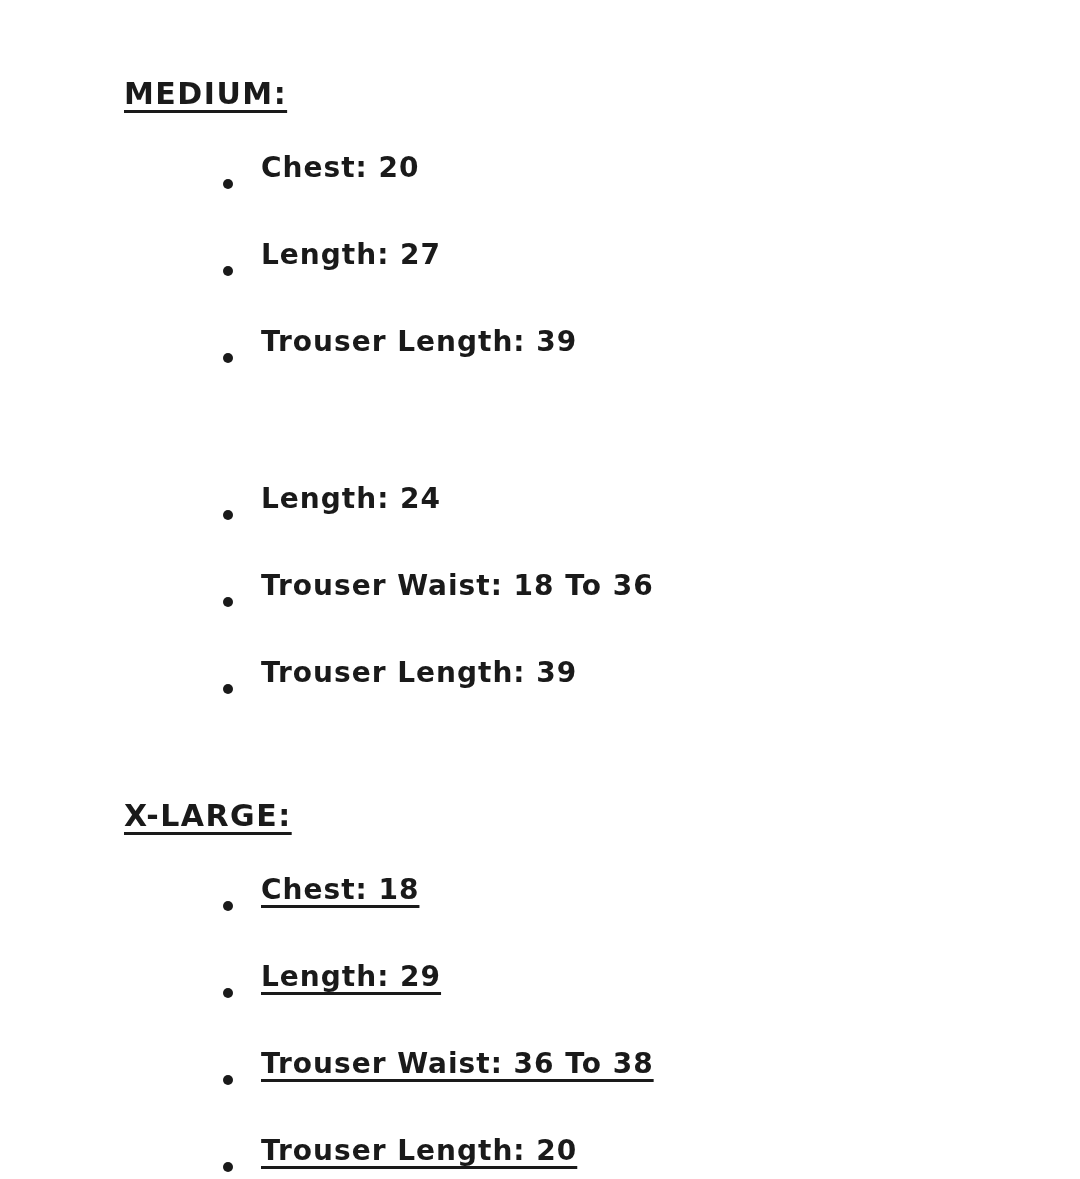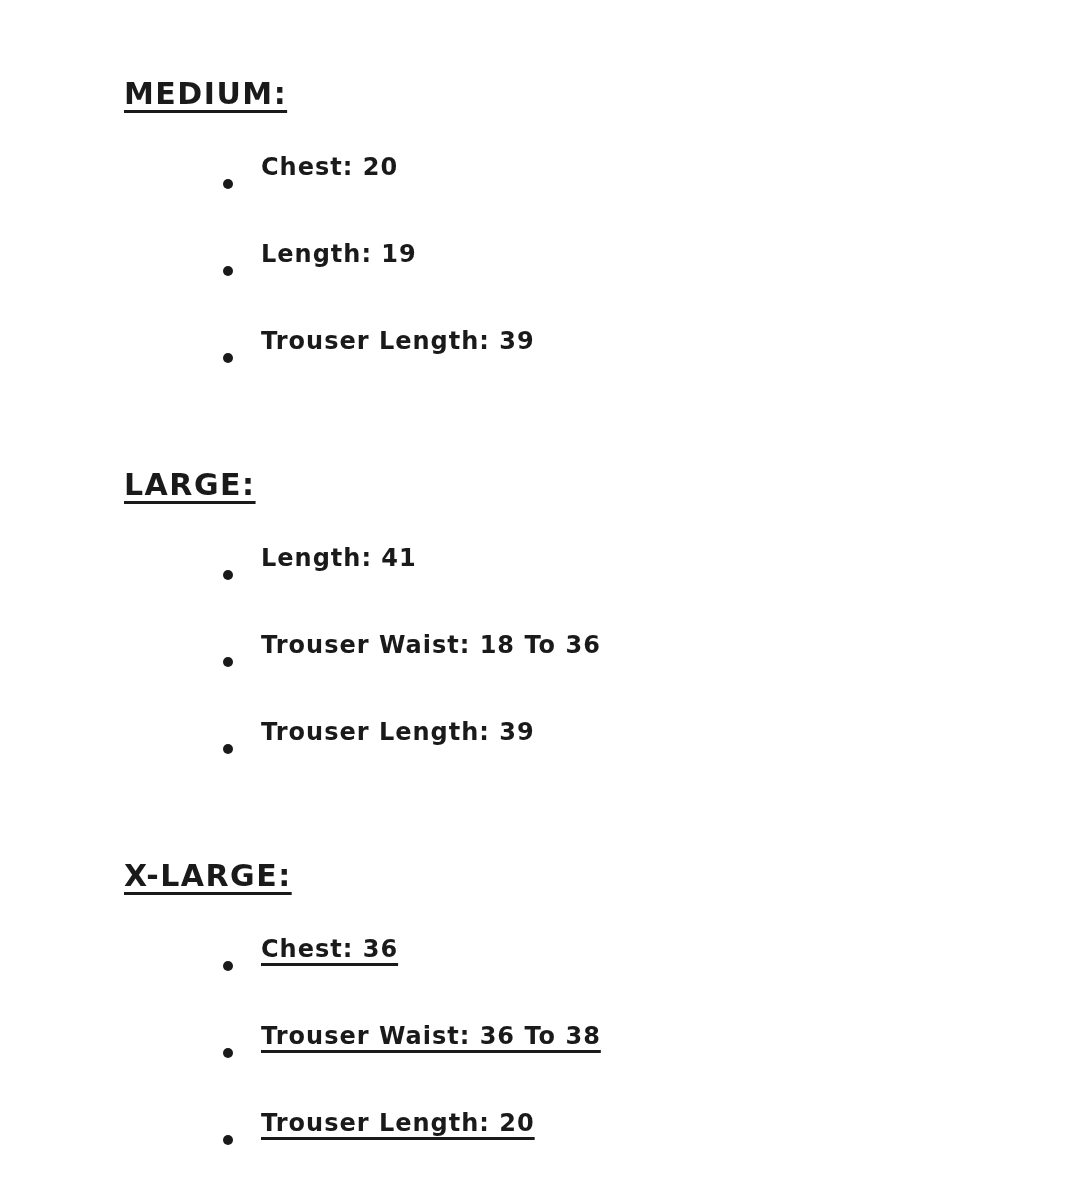--- a/index.html
+++ b/index.html
@@ -27,21 +27,21 @@
     white-space: nowrap;
   }
   ul.measurements {
     list-style: none;
     margin: 4px 0 86px 0;
   }
   li.measurement-item {
     position: relative;
     padding-left: 121px;
     line-height: 71px;
-    font-size: 24px;
+    font-size: 28px;
     font-weight: 700;
     letter-spacing: 1px;
     white-space: nowrap;
   }
   .bullet-dot {
     position: absolute;
     left: 83px;
     top: 31px;
     width: 10px;
     height: 10px;
@@ -61,53 +61,56 @@
 
   <section>
     <h2 class="size-heading">MEDIUM:</h2>
     <ul class="measurements">
       <li class="measurement-item">
         <span class="bullet-dot"></span>
         <span class="measurement-text">Chest: 20</span>
       </li>
       <li class="measurement-item">
         <span class="bullet-dot"></span>
-        <span class="measurement-text">Length: 19</span>
+        <span class="measurement-text">Length: 27</span>
       </li>
       <li class="measurement-item">
         <span class="bullet-dot"></span>
         <span class="measurement-text">Trouser Length: 39</span>
       </li>
     </ul>
   </section>
 
   <section>
-    <h2 class="size-heading">LARGE:</h2>
     <ul class="measurements">
       <li class="measurement-item">
         <span class="bullet-dot"></span>
-        <span class="measurement-text">Length: 41</span>
+        <span class="measurement-text">Length: 24</span>
       </li>
       <li class="measurement-item">
         <span class="bullet-dot"></span>
         <span class="measurement-text">Trouser Waist: 18 To 36</span>
       </li>
       <li class="measurement-item">
         <span class="bullet-dot"></span>
         <span class="measurement-text">Trouser Length: 39</span>
       </li>
     </ul>
   </section>
 
   <section>
     <h2 class="size-heading">X-LARGE:</h2>
     <ul class="measurements underlined-items">
       <li class="measurement-item">
         <span class="bullet-dot"></span>
-        <span class="measurement-text">Chest: 36</span>
+        <span class="measurement-text">Chest: 18</span>
+      </li>
+      <li class="measurement-item">
+        <span class="bullet-dot"></span>
+        <span class="measurement-text">Length: 29</span>
       </li>
       <li class="measurement-item">
         <span class="bullet-dot"></span>
         <span class="measurement-text">Trouser Waist: 36 To 38</span>
       </li>
       <li class="measurement-item">
         <span class="bullet-dot"></span>
         <span class="measurement-text">Trouser Length: 20</span>
       </li>
     </ul>

